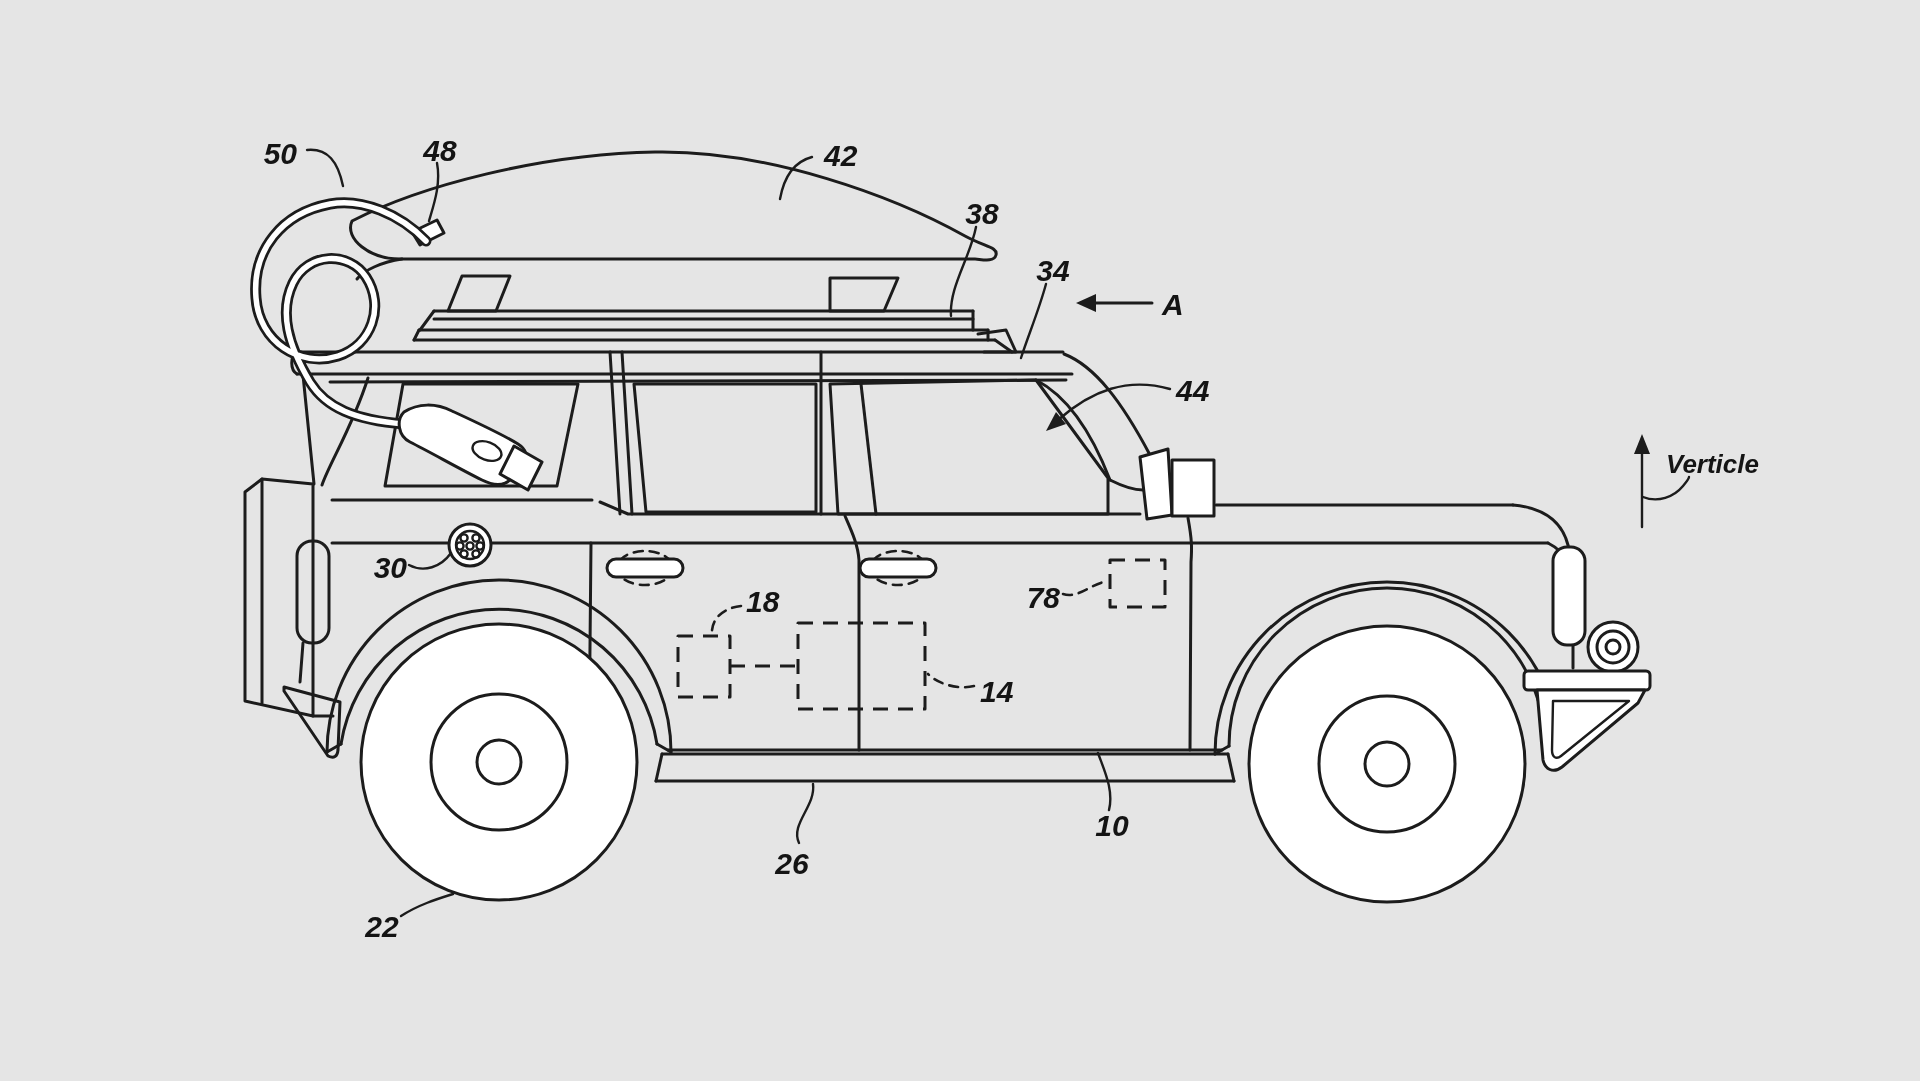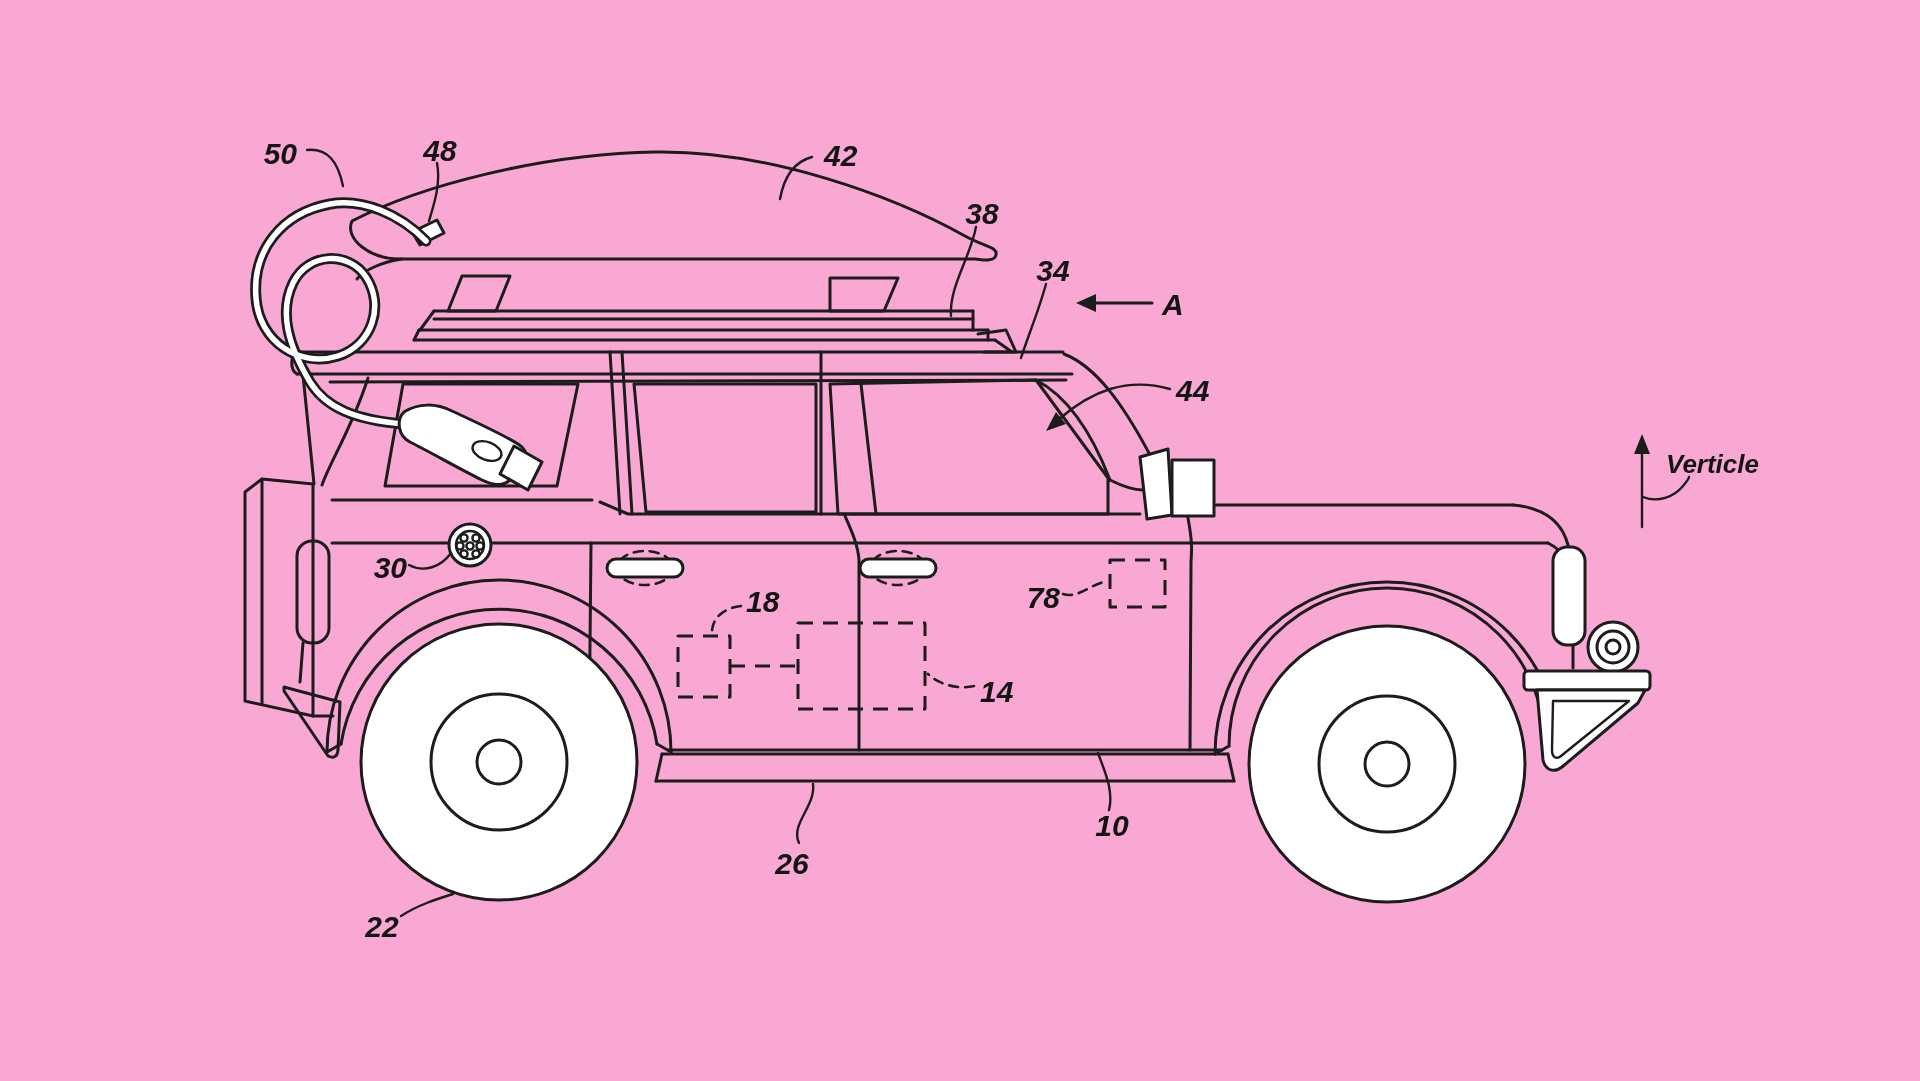--- a/index.html
+++ b/index.html
@@ -1,16 +1,16 @@
 <!DOCTYPE html>
 <html><head>
 <meta charset="utf-8">
 <style>
   html,body{margin:0;padding:0;background:#ffffff;}
-  .stage{position:relative;width:1920px;height:1081px;background:#f9a8d4;overflow:hidden;}
+  .stage{position:relative;width:1920px;height:1081px;background:#e5e5e5;overflow:hidden;}
   svg{display:block;}
   .ln{fill:none;stroke:#1c1c1c;stroke-width:3;stroke-linecap:round;stroke-linejoin:round;}
   .thin{fill:none;stroke:#1c1c1c;stroke-width:2.4;stroke-linecap:round;stroke-linejoin:round;}
   .wf{fill:#ffffff;stroke:#1c1c1c;stroke-width:3;stroke-linejoin:round;}
   .dash{fill:none;stroke:#1c1c1c;stroke-width:3;stroke-dasharray:15 10;stroke-linejoin:round;}
   .dashthin{fill:none;stroke:#1c1c1c;stroke-width:2.6;stroke-dasharray:9 7;stroke-linecap:round;}
   .cableOuter{fill:none;stroke:#1c1c1c;stroke-width:11;stroke-linecap:round;}
   .cableInner{fill:none;stroke:#ffffff;stroke-width:5.5;stroke-linecap:round;}
   .arrowhead{fill:#1c1c1c;stroke:none;}
   .lbl{font:italic 600 30px "Liberation Sans", sans-serif;fill:#141414;}

